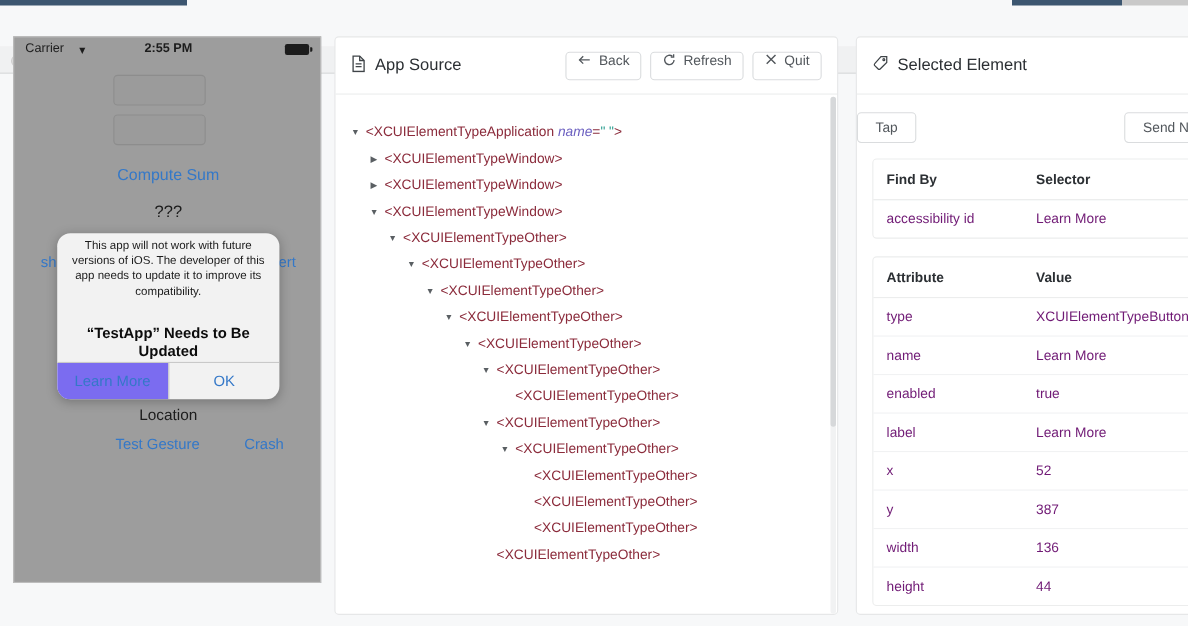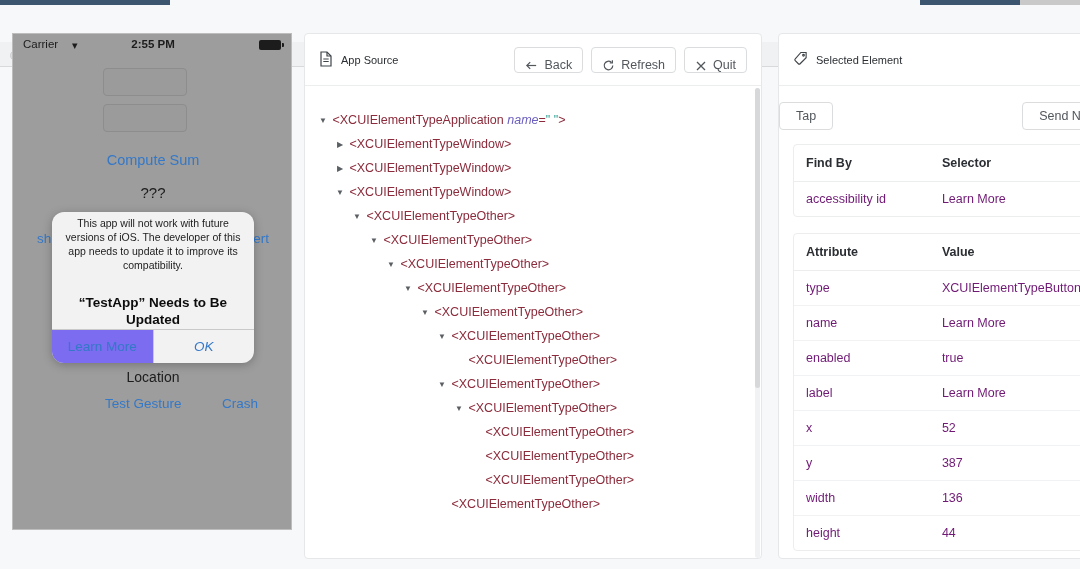--- a/index.html
+++ b/index.html
@@ -75,28 +75,28 @@
                   background: #f2f2f2; border-radius: 12px; overflow: hidden;
                   box-shadow: 0 2px 10px rgba(0,0,0,.25); }
   #alert-title { padding: 12px 14px 0; text-align: center;
                  font-size: 13.5px; font-weight: bold; color: #0c0c0c; line-height: 1.25; }
   #alert-message { padding: 5px 13px 11px; text-align: center;
                    font-size: 10.5px; color: #1c1c1c; line-height: 1.32; }
   #alert-buttons { display: flex; border-top: 1px solid #c9c9c9; }
   .alert-btn { flex: 1; text-align: center; padding: 9px 0;
                font-size: 13.5px; color: #3478c8; }
   #alert-btn-learn-more { background: #7b6cf0; }
-  #alert-btn-ok { border-left: 1px solid #c9c9c9; font-style: italic; }
+  #alert-btn-ok { border-left: 1px solid #c9c9c9; }
 
   
   .panel-head { display: flex; align-items: center; height: 52px;
                 padding: 0 14px; border-bottom: 1px solid #eceded; }
-  .panel-title { font-size: 11px; color: #2b2f33; display: flex; align-items: center; gap: 8px; }
+  .panel-title { font-size: 15px; color: #2b2f33; display: flex; align-items: center; gap: 8px; }
   .head-actions { margin-left: auto; display: flex; gap: 8px; }
-  .hbtn { display: flex; align-items: flex-end; gap: 6px;
+  .hbtn { display: flex; align-items: flex-start; gap: 6px;
           height: 26px; padding: 0 10px;
           border: 1px solid #dadcde; border-radius: 4px; background: #fff;
           font-size: 12.5px; color: #52575c; cursor: pointer; white-space: nowrap; }
   .hbtn svg { display: block; }
 
   
   #tree-scroll { position: relative; height: 473px; overflow: hidden; padding-top: 22px; }
   .tree-row { position: relative; height: 24px; line-height: 24px;
               font-size: 12.5px; white-space: nowrap; }
   .caret { display: inline-block; width: 12px; text-align: center;

